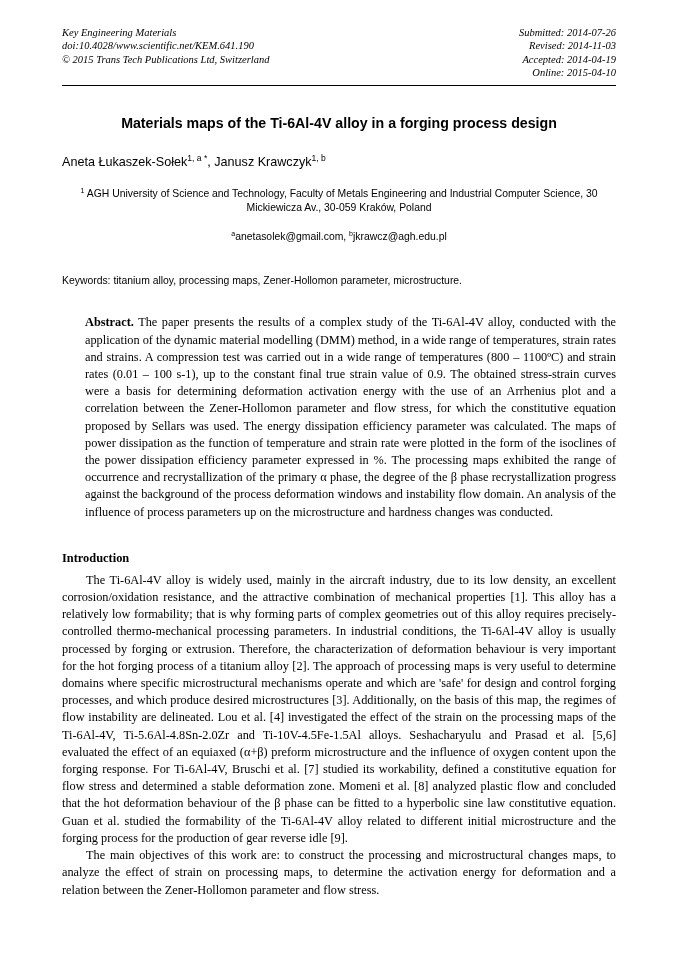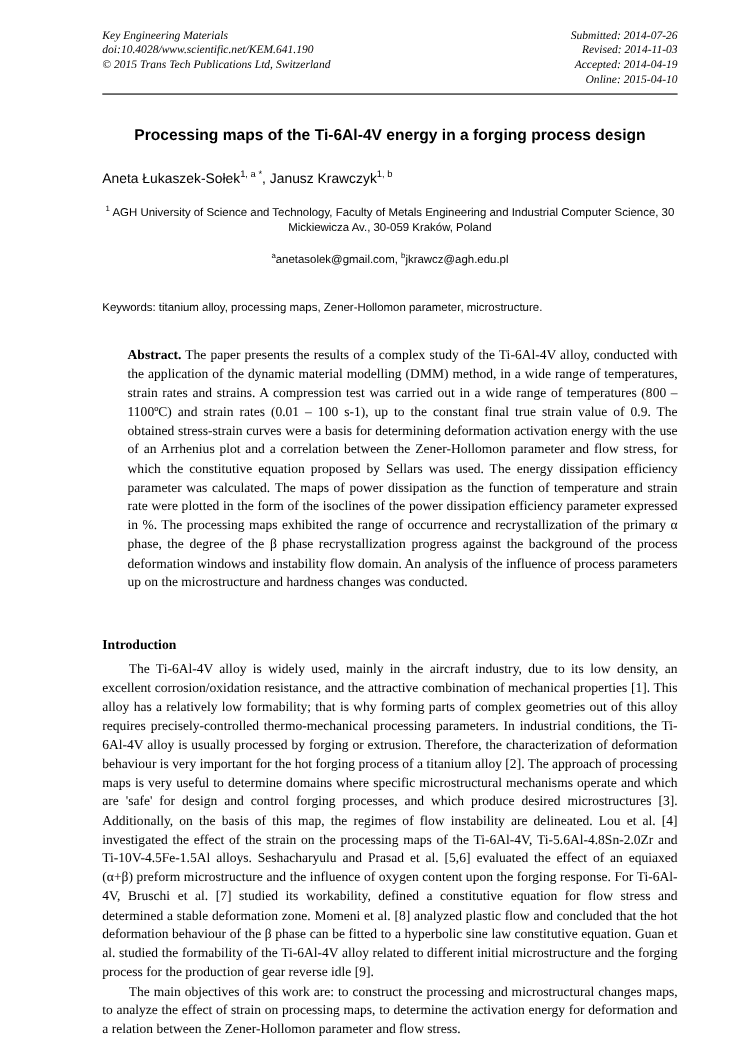--- a/index.html
+++ b/index.html
@@ -13,21 +13,21 @@
     font-family: "Liberation Serif", serif;
     color: #000000;
     position: relative;
     overflow: hidden;
   }
   .page {
     position: relative;
     width: 678px;
     height: 959px;
     box-sizing: border-box;
-    padding: 26px 62px 0 93px;
+    padding: 26px 62px 0 62px;
   }
 
   
   .journal-header {
     display: flex;
     justify-content: space-between;
     font-style: italic;
     font-size: 10.5px;
     line-height: 13.4px;
     padding-bottom: 5px;
@@ -98,21 +98,21 @@
     margin-left: 23px;
   }
   .abstract .ab-label {
     font-weight: bold;
   }
 
   
   .section-heading {
     font-weight: bold;
     font-size: 12.4px;
-    margin-top: 41px;
+    margin-top: 30px;
     margin-bottom: 6px;
   }
   .body-par {
     font-size: 12.3px;
     line-height: 17.2px;
     text-align: justify;
     text-indent: 24px;
     margin: 0;
   }
   .body-par + .body-par {
@@ -131,21 +131,21 @@
       <div>© 2015 Trans Tech Publications Ltd, Switzerland</div>
     </div>
     <div class="journal-right">
       <div>Submitted: 2014-07-26</div>
       <div>Revised: 2014-11-03</div>
       <div>Accepted: 2014-04-19</div>
       <div>Online: 2015-04-10</div>
     </div>
   </div>
 
-  <div class="paper-title">Processing maps of the Ti-6Al-4V energy in a forging process design</div>
+  <div class="paper-title">Materials maps of the Ti-6Al-4V alloy in a forging process design</div>
 
   <div class="authors">
     <span>Aneta Łukaszek-Sołek</span><sup>1, a *</sup><span>, Janusz Krawczyk</span><sup>1, b</sup>
   </div>
 
   <div class="affiliation">
     <sup>1</sup> <span>AGH University of Science and Technology, Faculty of Metals Engineering and Industrial Computer Science, 30 Mickiewicza Av., 30-059 Kraków, Poland</span>
   </div>
 
   <div class="emails">

